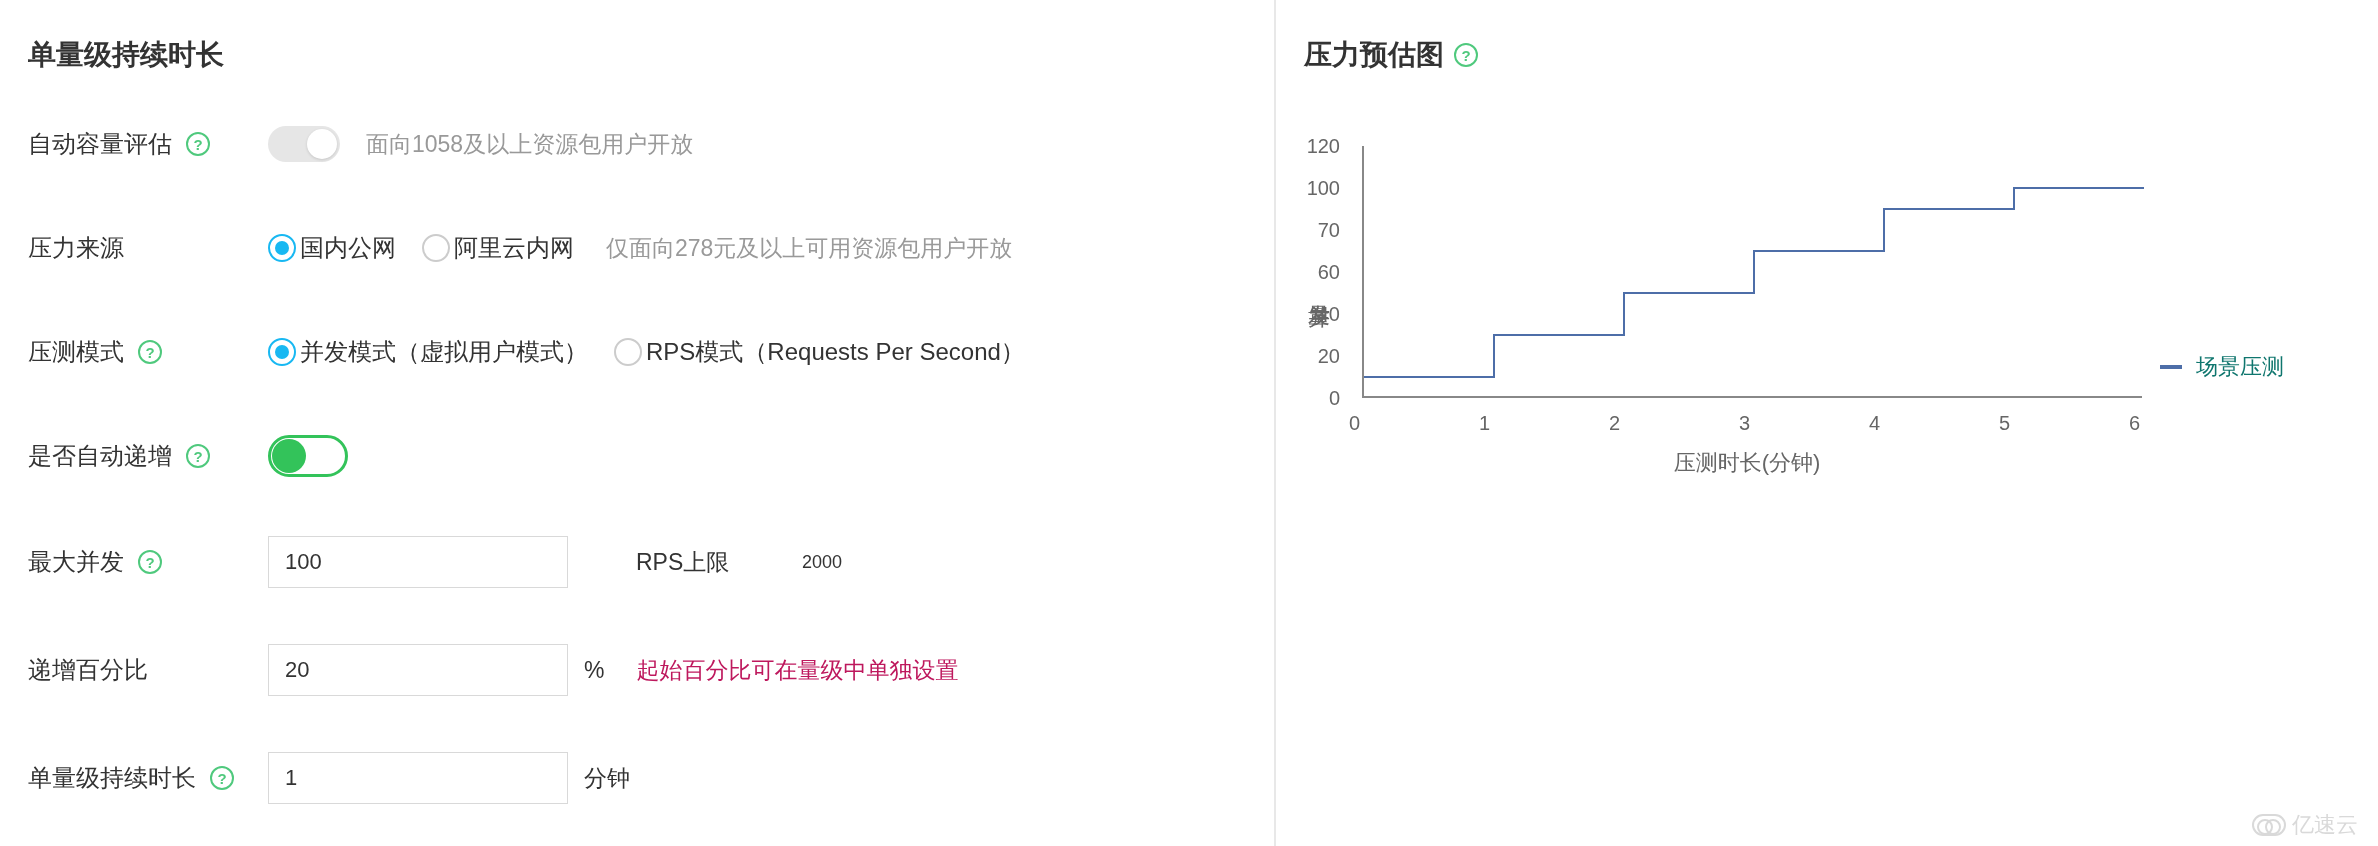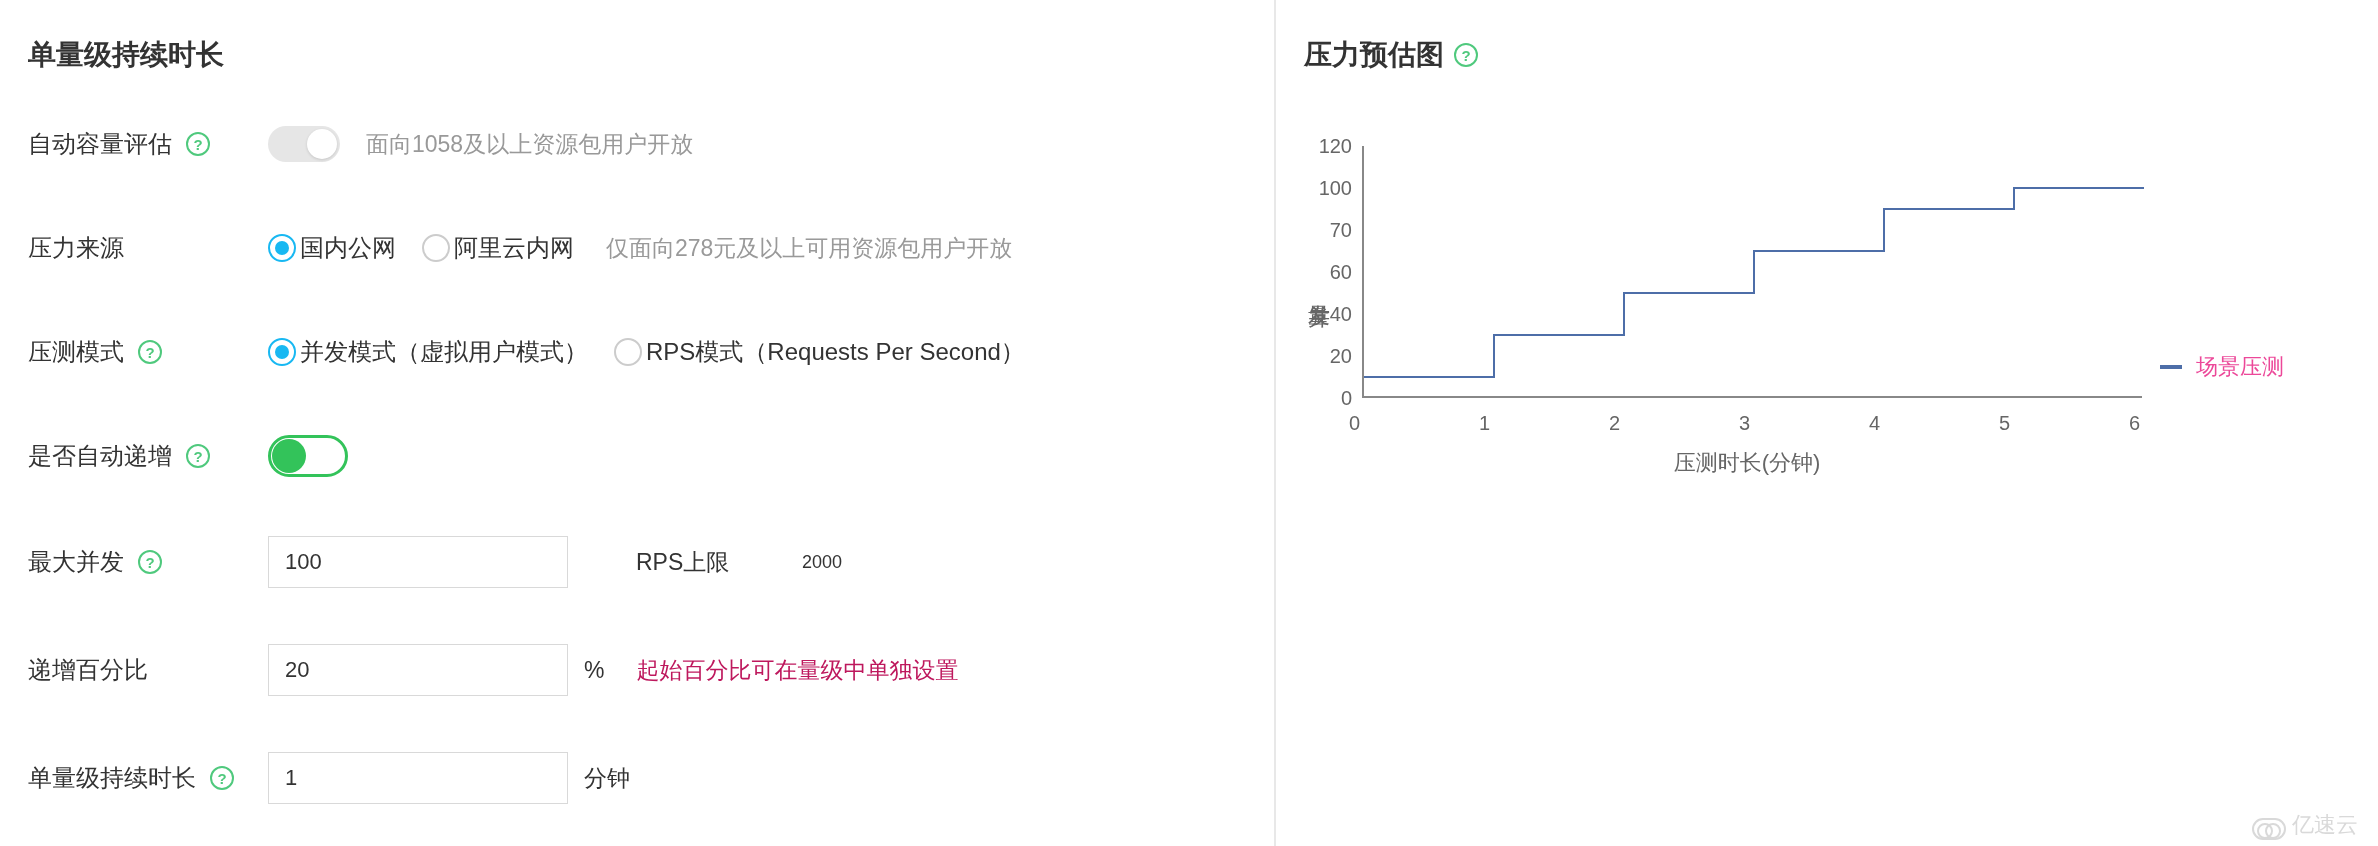--- a/index.html
+++ b/index.html
@@ -163,21 +163,21 @@
   .chart-plot { display: flex; align-items: flex-start; }
   .y-ticks {
     display: flex;
     flex-direction: column;
     justify-content: space-between;
     height: 252px;
     text-align: right;
     margin-right: 10px;
   }
   .y-tick { font-size: 20px; color: #666666; line-height: 1; height: 0; position: relative; }
-  .y-tick span { position: absolute; right: 0; top: -10px; white-space: nowrap; }
+  .y-tick span { position: absolute; right: 12px; top: -10px; white-space: nowrap; }
   .plot-box {
     width: 780px;
     height: 252px;
     position: relative;
     border-left: 2px solid #888888;
     border-bottom: 2px solid #888888;
   }
   .step-line { stroke: #4d6ea8; stroke-width: 2; fill: none; }
   .x-ticks {
     display: flex;
@@ -198,30 +198,30 @@
     gap: 14px;
     align-self: center;
     margin-top: 110px;
   }
   .legend-swatch {
     width: 22px;
     height: 4px;
     background: #4d6ea8;
     display: inline-block;
   }
-  .legend-label { font-size: 22px; color: #ec4899; }
+  .legend-label { font-size: 22px; color: #0f766e; }
   .watermark {
     position: absolute;
     right: 20px;
     bottom: 6px;
     font-size: 22px;
     color: #d9d9d9;
     font-weight: 500;
     display: flex;
-    align-items: flex-end;
+    align-items: center;
     gap: 6px;
     margin-top: 36px;
   }
   .watermark .wm-icon {
     width: 34px; height: 22px;
     border: 2px solid #d9d9d9;
     border-radius: 11px;
     position: relative;
   }
   .watermark .wm-icon::before, .watermark .wm-icon::after {

